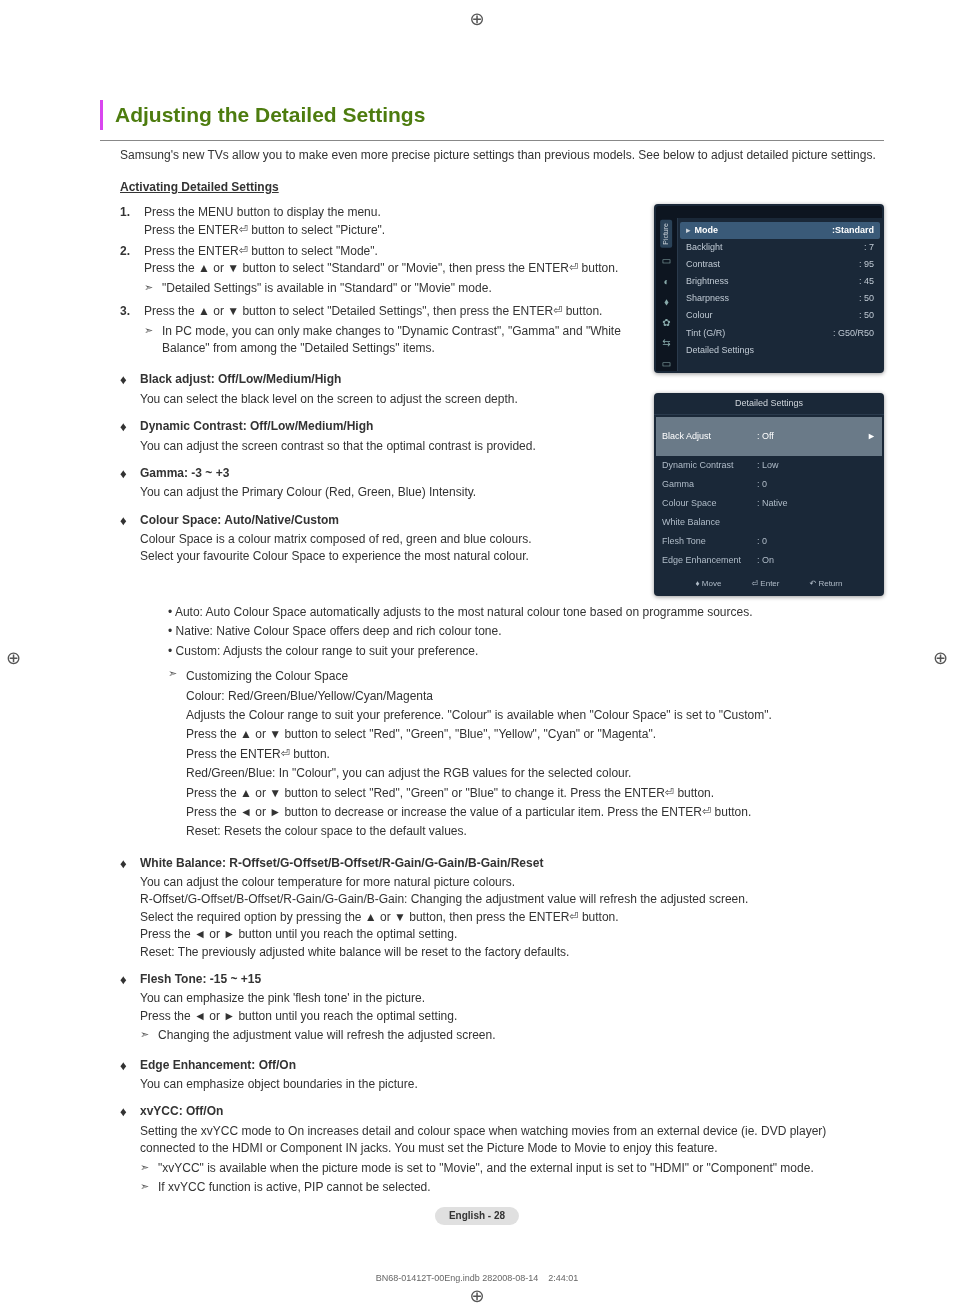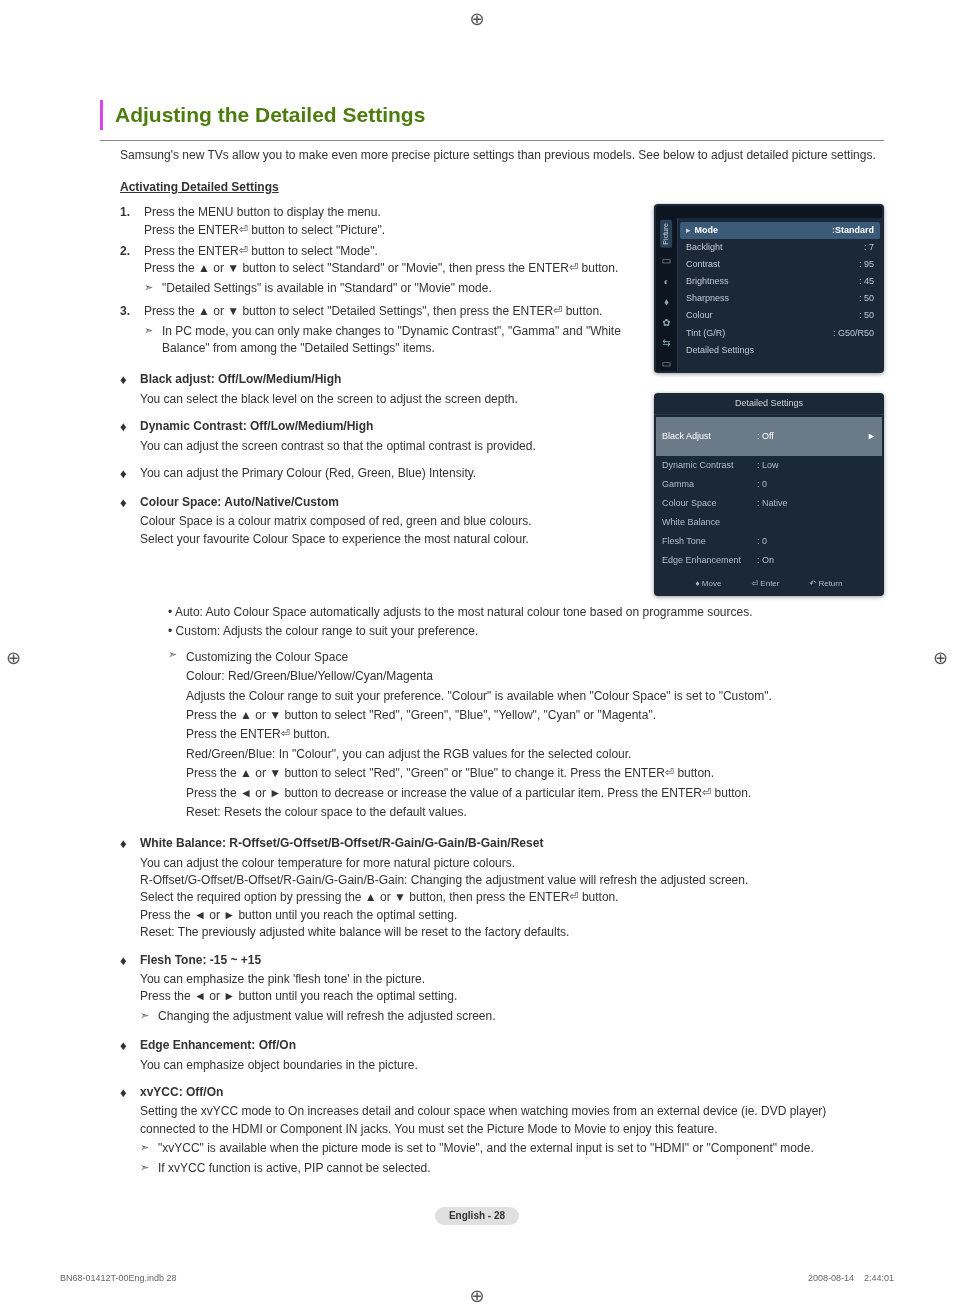--- a/index.html
+++ b/index.html
@@ -121,21 +121,21 @@
     padding: 2px 14px;
     font-size: 10px;
     font-weight: bold;
   }
   .doc-footer {
     position: absolute;
     bottom: 30px;
     left: 60px;
     right: 60px;
     display: flex;
-    justify-content: space-between;
+    justify-content: center;
     font-size: 9px;
     color: #666;
   }
   b { font-weight: normal; }
 </style>
 </head>
 <body>
 
 <div class="reg-top">⊕</div>
 <div class="reg-bottom">⊕</div>
@@ -194,20 +194,21 @@
         <li>
           <span class="diamond">♦</span>
           <div class="bullet-body">
             <div class="bullet-title">Dynamic Contrast: Off/Low/Medium/High</div>
             <div>You can adjust the screen contrast so that the optimal contrast is provided.</div>
           </div>
         </li>
         <li>
           <span class="diamond">♦</span>
           <div class="bullet-body">
+            <div class="bullet-title">Gamma: -3 ~ +3</div>
             <div>You can adjust the Primary Colour (Red, Green, Blue) Intensity.</div>
           </div>
         </li>
         <li>
           <span class="diamond">♦</span>
           <div class="bullet-body">
             <div class="bullet-title">Colour Space: Auto/Native/Custom</div>
             <div>Colour Space is a colour matrix composed of red, green and blue colours.</div>
             <div>Select your favourite Colour Space to experience the most natural colour.</div>
           </div>
@@ -307,20 +308,21 @@
           <span>⏎ <span>Enter</span></span>
           <span>↶ <span>Return</span></span>
         </div>
       </div>
     </div>
   </div>
 
   <div style="margin-left:54px; margin-top:8px;">
     <div class="sub-bullets">
       <div>• <b>Auto:</b><span> Auto Colour Space automatically adjusts to the most natural colour tone based on programme sources.</span></div>
+      <div>• <b>Native:</b><span> Native Colour Space offers deep and rich colour tone.</span></div>
       <div>• <b>Custom:</b><span> Adjusts the colour range to suit your preference.</span></div>
     </div>
 
     <div class="customize">
       <div class="note">
         <span class="note-mark">➣</span>
         <div class="note-text customize-block">
           <p><b>Customizing the Colour Space</b></p>
           <p><b>Colour</b><span>: Red/Green/Blue/Yellow/Cyan/Magenta</span></p>
           <p>Adjusts the Colour range to suit your preference. "Colour" is available when "Colour Space" is set to "Custom".</p>

